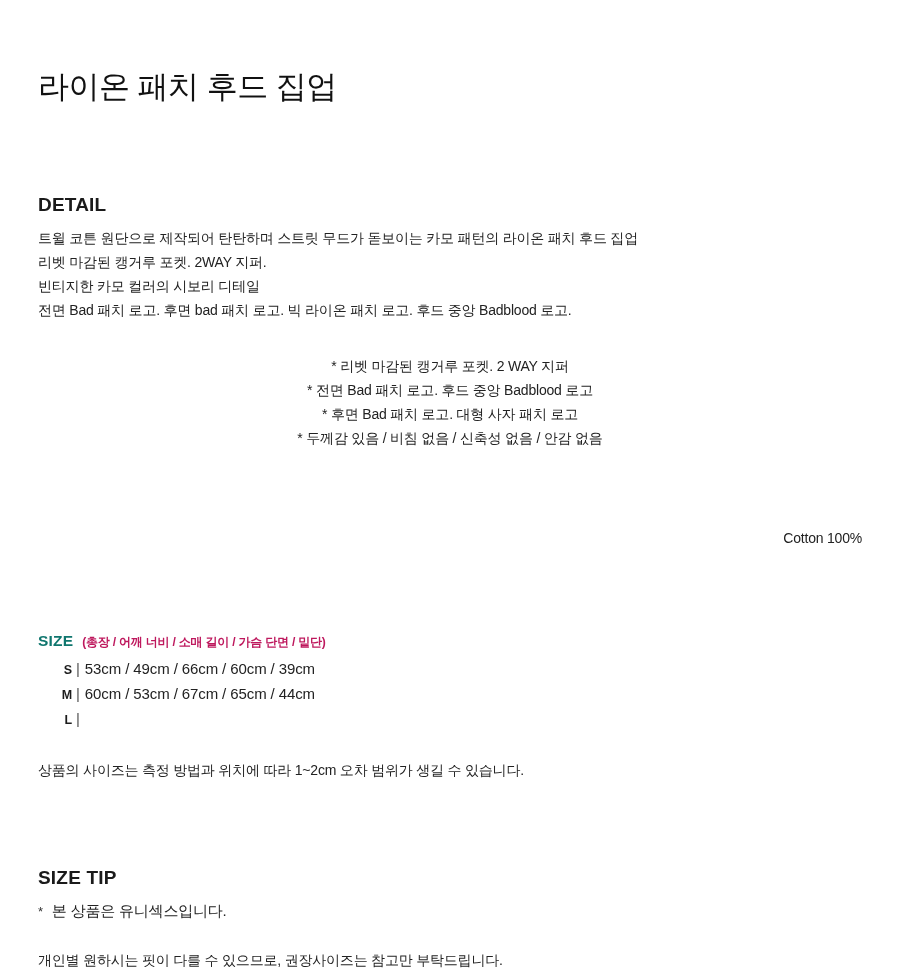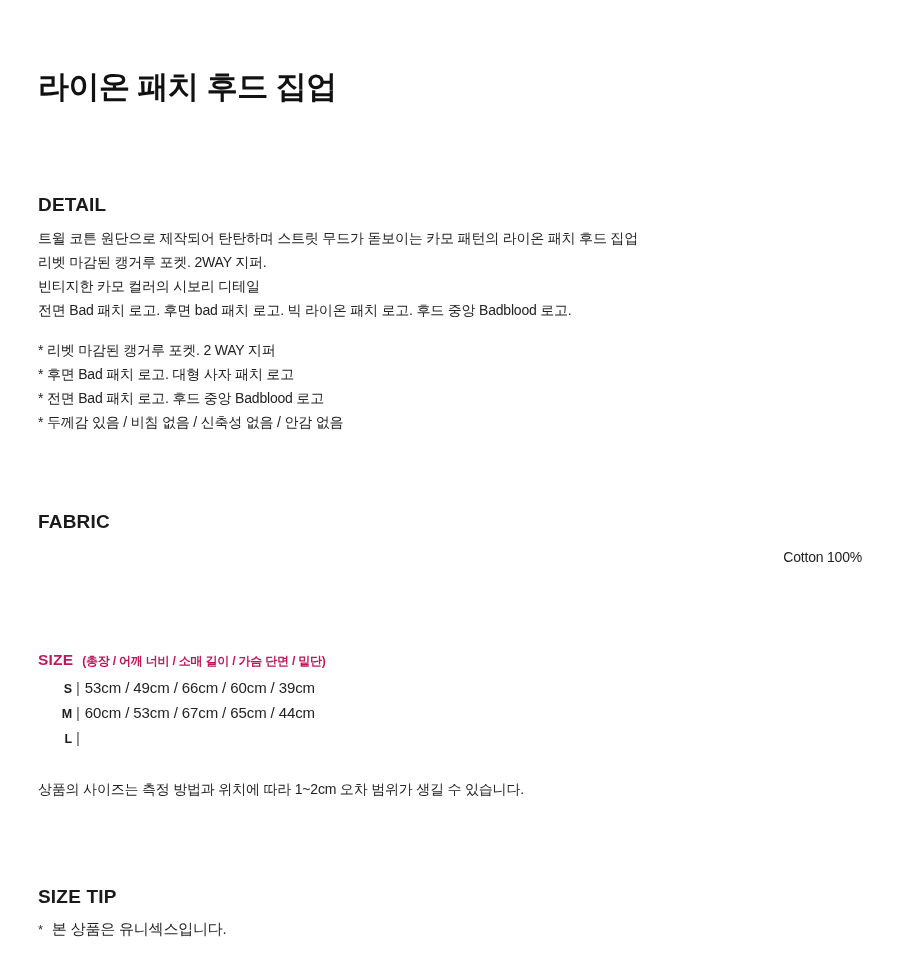--- a/index.html
+++ b/index.html
@@ -20,21 +20,21 @@
     position: relative;
     width: 900px;
     height: 970px;
     box-sizing: border-box;
     padding: 0 38px;
   }
 
   
   .product-title {
     font-size: 31px;
-    font-weight: bold;
+    font-weight: normal;
     letter-spacing: -0.5px;
     color: #111111;
     margin: 0;
     padding-top: 68px;
     line-height: 1.2;
   }
 
   
   .section {
     margin: 0;
@@ -51,40 +51,40 @@
     font-size: 14px;
     line-height: 24px;
     color: #222222;
     letter-spacing: -0.2px;
     white-space: pre;
   }
 
   
   #detail-section { margin-top: 88px; }
   #detail-desc { margin-bottom: 0; }
-  #detail-bullets { margin-top: 16px; }
+  #detail-bullets { margin-top: 32px; text-align: center; }
   #fabric-section { margin-top: 76px; }
   #fabric-value { margin-top: 10px; text-align: right; }
   #size-section { margin-top: 82px; }
   #size-note { margin-top: 26px; }
   #sizetip-section { margin-top: 84px; }
   #sizetip-note { margin-top: 24px; }
 
   
   .size-head {
     display: flex;
     align-items: baseline;
     gap: 9px;
     margin-bottom: 6px;
   }
   .size-head .size-label {
     font-size: 15.5px;
     font-weight: bold;
     letter-spacing: 0.2px;
-    color: #be185d;
+    color: #0f766e;
   }
   .size-head .size-columns {
     font-size: 12px;
     color: #be185d;
     font-weight: bold;
     letter-spacing: -0.2px;
   }
   .size-rows {
     margin-top: 4px;
   }
@@ -140,28 +140,27 @@
 
     <div id="detail-desc">
       <div class="body-line">트윌 코튼 원단으로 제작되어 탄탄하며 스트릿 무드가 돋보이는 카모 패턴의 라이온 패치 후드 집업</div>
       <div class="body-line">리벳 마감된 캥거루 포켓. 2WAY 지퍼.</div>
       <div class="body-line">빈티지한 카모 컬러의 시보리 디테일</div>
       <div class="body-line">전면 Bad 패치 로고. 후면 bad 패치 로고. 빅 라이온 패치 로고. 후드 중앙 Badblood 로고.</div>
     </div>
 
     <div id="detail-bullets">
       <div class="body-line">* 리벳 마감된 캥거루 포켓. 2 WAY 지퍼</div>
+      <div class="body-line">* 전면 Bad 패치 로고. 후드 중앙 Badblood 로고</div>
       <div class="body-line">* 후면 Bad 패치 로고. 대형 사자 패치 로고</div>
-      <div class="body-line">* 전면 Bad 패치 로고. 후드 중앙 Badblood 로고</div>
       <div class="body-line">* 두께감 있음 / 비침 없음 / 신축성 없음 / 안감 없음</div>
     </div>
   </div>
 
   <div class="section" id="fabric-section">
-    <div class="section-heading">FABRIC</div>
     <div class="body-line" id="fabric-value">Cotton 100%</div>
   </div>
 
   <div class="section" id="size-section">
     <div class="size-head">
       <span class="size-label">SIZE</span>
       <span class="size-columns">(총장 / 어깨 너비 / 소매 길이 / 가슴 단면 / 밑단)</span>
     </div>
 
     <div class="size-rows">

